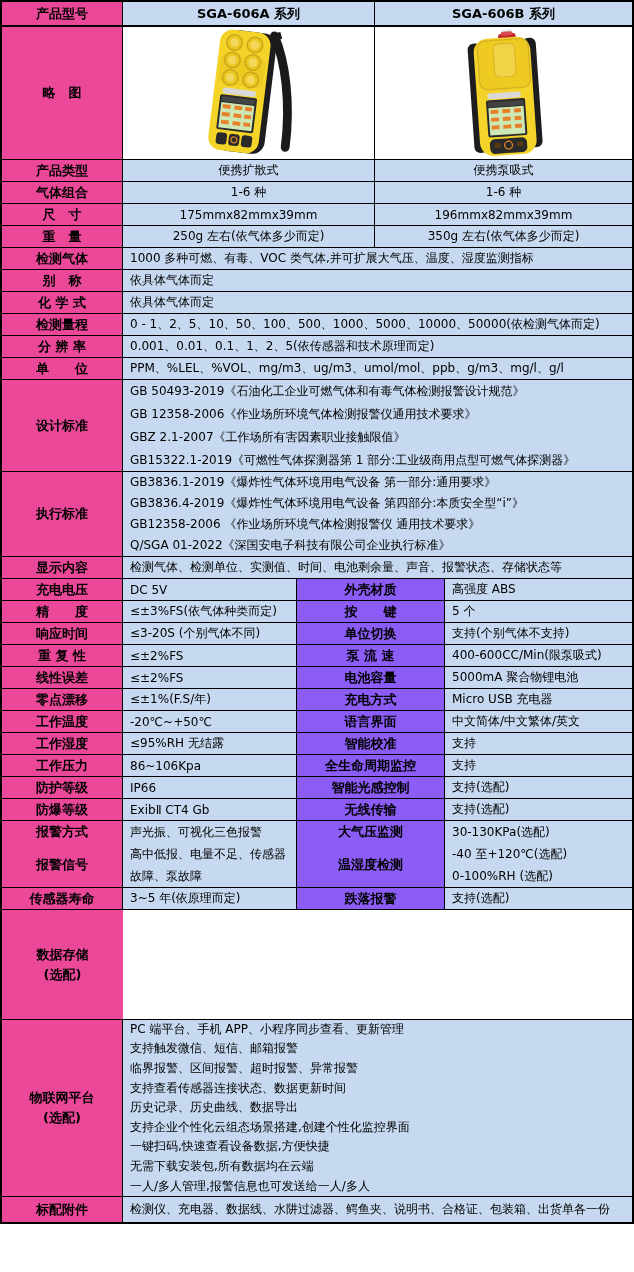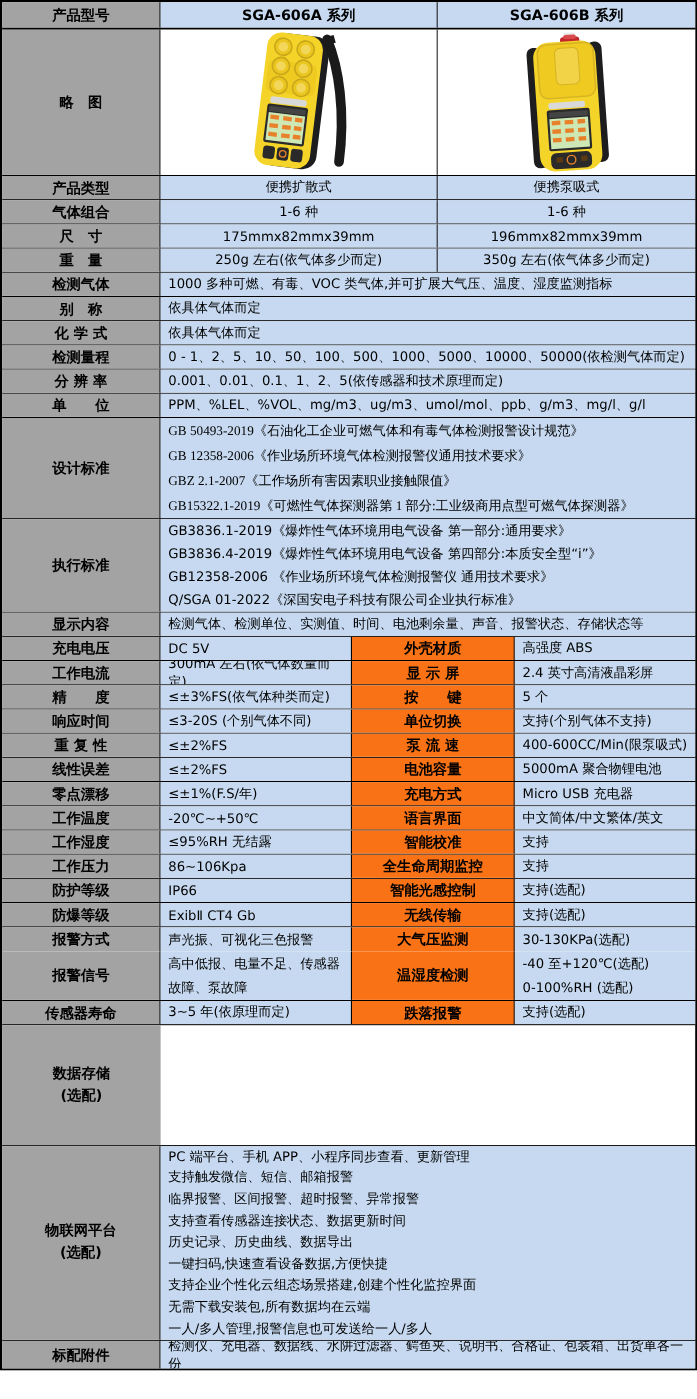--- a/index.html
+++ b/index.html
@@ -2,37 +2,37 @@
 <html><head>
 <meta charset="utf-8">
 <style>
   html,body{margin:0;padding:0;background:#fff;}
   body{width:634px;font-family:"DejaVu Sans","Liberation Sans",sans-serif;color:#000;}
   #spec-table{width:630px;border:2px solid #000;}
   .r{display:flex;border-bottom:1px solid #000;box-sizing:border-box;}
   .r:last-child{border-bottom:none;}
   .r > div{border-right:1px solid #000;box-sizing:border-box;overflow:hidden;}
   .r > div:last-child{border-right:none;}
-  .lab{width:144px;background:#a3a3a3;font-weight:bold;font-size:13px;display:flex;align-items:center;justify-content:center;text-align:left;flex-shrink:0;}
+  .lab{width:121px;background:#ec4899;font-weight:bold;font-size:13px;display:flex;align-items:center;justify-content:center;text-align:left;flex-shrink:0;}
   .lab.col{flex-direction:column;line-height:20px;}
   .val{background:#C6D9F0;font-size:12px;display:flex;align-items:center;padding:0 7px;}
   .ctr{justify-content:center;padding:0 4px;text-align:center;}
   .w-a{width:252px;flex-shrink:0;}
   .w-b{flex:1;}
   .w-v1{width:174px;flex-shrink:0;}
-  .w-l2{width:148px;flex-shrink:0;background:#f97316;font-weight:bold;font-size:13px;justify-content:center;padding:0 2px;text-align:center;}
+  .w-l2{width:148px;flex-shrink:0;background:#8b5cf6;font-weight:bold;font-size:13px;justify-content:center;padding:0 2px;text-align:center;}
   .full{flex:1;}
   .lines{flex-direction:column;align-items:flex-start;justify-content:center;}
   .lines div{width:100%;}
   .h-head{height:25px;border-bottom-width:2px;}
   .h-head .lab,.h-head .val{font-weight:bold;font-size:13px;}
   .h-sketch{height:133px;}
   .h-s{height:22px;}
   .h-design{height:92px;}
-  .h-design .lines div{line-height:23px;font-family:Liberation Serif, serif;}
+  .h-design .lines div{line-height:23px;}
   .h-exec{height:85px;}
   .h-exec .lines div{line-height:21px;}
   .h-dbl{height:45px;}
   .h-dbl .lines div{line-height:22px;}
   .h-store{height:110px;}
   .h-store .lines div{line-height:18.2px;}
   .h-iot{height:177px;}
   .h-iot .lines div{line-height:19.6px;}
   .h-last{height:25px;}
   .sketch-cell{background:#fff;display:flex;align-items:center;justify-content:center;}
@@ -206,26 +206,20 @@
   </div>
 
   <div id="paired-rows-host">
       <div class="r h-s">
         <div class="lab">充电电压</div>
         <div class="val w-v1">DC 5V</div>
         <div class="lab w-l2 val">外壳材质</div>
         <div class="val full">高强度 ABS</div>
       </div>
       <div class="r h-s">
-        <div class="lab">工作电流</div>
-        <div class="val w-v1">300mA 左右(依气体数量而定)</div>
-        <div class="lab w-l2 val">显 示 屏</div>
-        <div class="val full">2.4 英寸高清液晶彩屏</div>
-      </div>
-      <div class="r h-s">
         <div class="lab">精　　度</div>
         <div class="val w-v1">≤±3%FS(依气体种类而定)</div>
         <div class="lab w-l2 val">按　　键</div>
         <div class="val full">5 个</div>
       </div>
       <div class="r h-s">
         <div class="lab">响应时间</div>
         <div class="val w-v1">≤3-20S (个别气体不同)</div>
         <div class="lab w-l2 val">单位切换</div>
         <div class="val full">支持(个别气体不支持)</div>
@@ -316,22 +310,22 @@
     <div class="lab col">
       <div>物联网平台</div>
       <div>(选配)</div>
     </div>
     <div class="val full lines">
       <div>PC 端平台、手机 APP、小程序同步查看、更新管理</div>
       <div>支持触发微信、短信、邮箱报警</div>
       <div>临界报警、区间报警、超时报警、异常报警</div>
       <div>支持查看传感器连接状态、数据更新时间</div>
       <div>历史记录、历史曲线、数据导出</div>
+      <div>支持企业个性化云组态场景搭建,创建个性化监控界面</div>
       <div>一键扫码,快速查看设备数据,方便快捷</div>
-      <div>支持企业个性化云组态场景搭建,创建个性化监控界面</div>
       <div>无需下载安装包,所有数据均在云端</div>
       <div>一人/多人管理,报警信息也可发送给一人/多人</div>
     </div>
   </div>
 
   <div class="r h-last">
     <div class="lab">标配附件</div>
     <div class="val full">检测仪、充电器、数据线、水阱过滤器、鳄鱼夹、说明书、合格证、包装箱、出货单各一份</div>
   </div>
 

